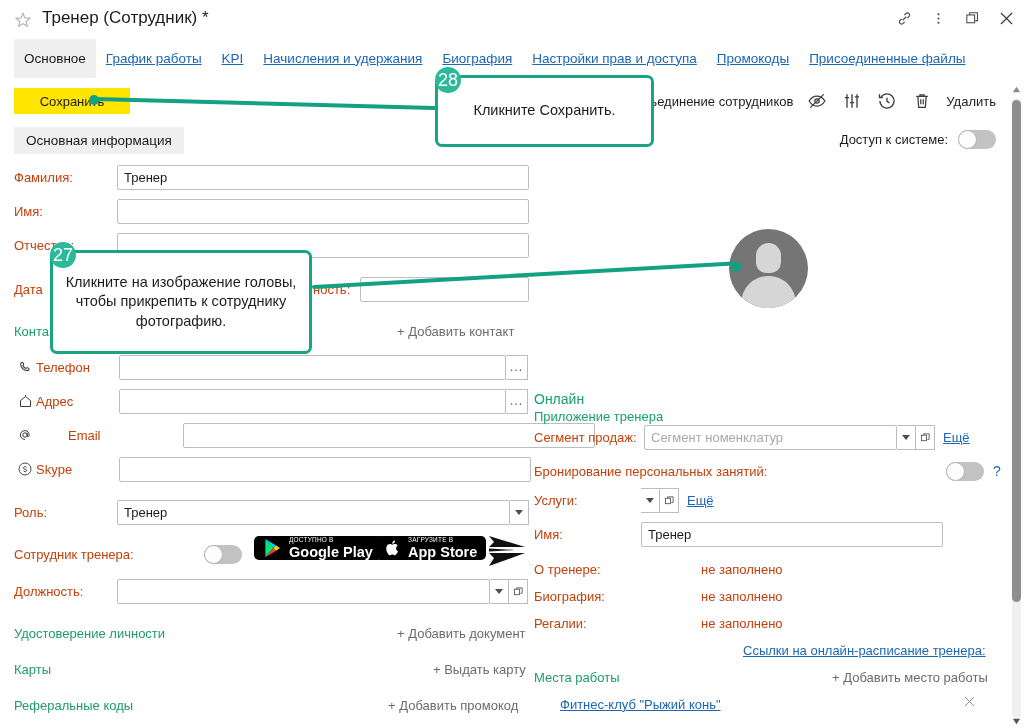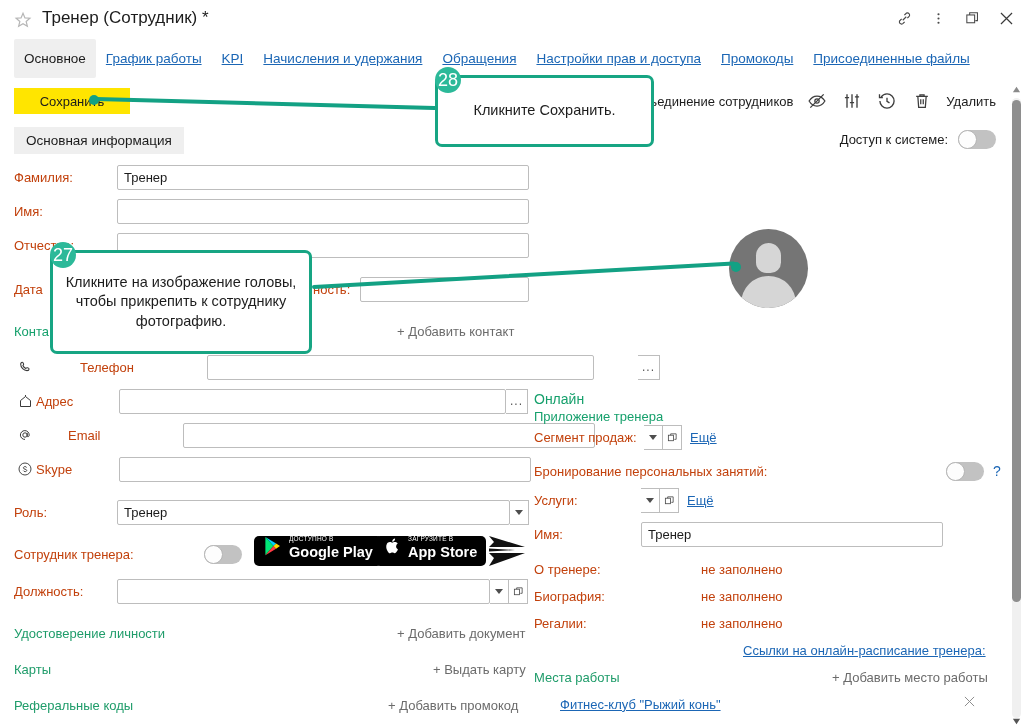--- a/index.html
+++ b/index.html
@@ -74,21 +74,21 @@
 
   
   .avatar { position:absolute; left:729px; top:229px; width:79px; height:79px; border-radius:50%; background:#757575; overflow:hidden; cursor:pointer; }
   .av-head { position:absolute; left:27px; top:14px; width:25px; height:30px; border-radius:13px 13px 11px 11px; background:#d6d6d6; }
   .av-body { position:absolute; left:12px; top:47px; width:55px; height:45px; border-radius:28px 28px 0 0; background:#d6d6d6; }
 
   
   .rc { position:absolute; left:534px; top:0; width:466px; }
 
   
-  .badge { height:30px; border-radius:5px; background:#000; display:flex; padding:0 9px; gap:7px; cursor:pointer; }
+  .badge { height:24px; border-radius:5px; background:#000; display:flex; align-items:center; padding:0 9px; gap:7px; cursor:pointer; }
   .badge .b-txt { display:flex; flex-direction:column; line-height:1; color:#fff; }
   .badge .b-small { font-size:6.5px; letter-spacing:.2px; text-transform:uppercase; }
   .badge .b-big { font-size:14.5px; font-weight:bold; margin-top:2px; }
 
   
   .callout { position:absolute; background:#fff; border:3px solid #17a583; border-radius:7px; z-index:40;
              display:flex; align-items:center; justify-content:center; text-align:center; }
   .callout .c-text { font-size:14.5px; color:#1c1c1c; line-height:1.33; padding:4px 12px; }
   .c-badge { position:absolute; left:-3px; top:-11px; width:26px; height:26px; border-radius:50%; background:#2cb999;
              color:#fff; font-size:18px; display:flex; align-items:center; justify-content:center; z-index:41; }
@@ -141,21 +141,21 @@
         </svg>
       </div>
     </div>
   </div>
 
   <div class="tabs">
     <div class="tab active">Основное</div>
     <div class="tab link">График работы</div>
     <div class="tab link">KPI</div>
     <div class="tab link">Начисления и удержания</div>
-    <div class="tab link">Обращения</div>
+    <div class="tab link">Биография</div>
     <div class="tab link">Настройки прав и доступа</div>
     <div class="tab link">Промокоды</div>
     <div class="tab link">Присоединенные файлы</div>
   </div>
 
   <div class="save-btn">Сохранить</div>
 
   <div class="toolbar-right">
     <div class="tool-text">Объединение сотрудников</div>
     <div class="tool-ico">
@@ -221,21 +221,21 @@
       <div class="finput" style="width:169px; margin-left:2px;"></div>
     </div>
 
     <div class="frow" style="left:14px; top:319px;">
       <div class="green-head hidden-txt" style="width:38px">Конта</div>
     </div>
     <div class="frow" style="left:397px; top:319px;">
       <div class="grey-action">+ Добавить контакт</div>
     </div>
 
-    <div class="frow" style="left:14px; top:355px;gap:44px;">
+    <div class="frow" style="left:14px; top:355px;">
       <div class="cico">
         <svg viewBox="0 0 24 24" width="15" height="15" fill="none" stroke="#3a3a3a" stroke-width="1.7">
           <path d="M7 3.5c1.2 0 1.6 2.2 2 3.2.3.8-.8 1.4-1.1 2 .8 2 2.6 3.9 4.6 4.8.6-.4 1.2-1.5 2-1.2 1 .4 3.2.8 3.2 2 0 1.4-1.8 2.7-3.3 2.7-5.2 0-10.1-5-10.1-10.1 0-1.5 1.3-3.4 2.7-3.4z"></path>
         </svg>
       </div>
       <div class="flabel" style="width:83px">Телефон</div>
       <div class="finput" style="width:387px"></div>
       <div class="dots-btn">...</div>
     </div>
 
@@ -366,20 +366,21 @@
     <div class="frow" style="left:0px; top:382px;">
       <div class="green-head" style="font-size:14px;margin-top:9px;">Онлайн</div>
     </div>
 
     <div class="frow" style="left:0px; top:404px;">
       <div class="green-head">Приложение тренера</div>
     </div>
 
     <div class="frow" style="left:0px; top:425px;">
       <div class="flabel" style="width:110px">Сегмент продаж:</div>
+      <div class="finput ph" style="width:253px" title="Сегмент номенклатур">Сегмент номенклатур</div>
       <div class="drop-btn">
           <span class="caret"></span>
         </div>
       <div class="drop-btn">
         <svg viewBox="0 0 24 24" width="11" height="11" fill="none" stroke="#4a4a4a" stroke-width="1.8">
           <rect x="3" y="7" width="11" height="12"></rect>
             <path d="M8 7V4h12v12h-4"></path>
         </svg>
       </div>
       <div class="blue-ul" style="margin-left:8px">Ещё</div>

